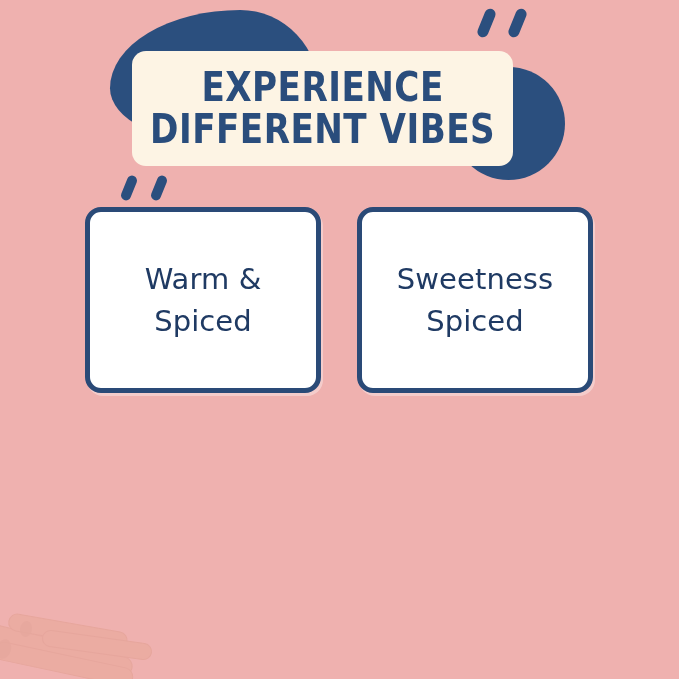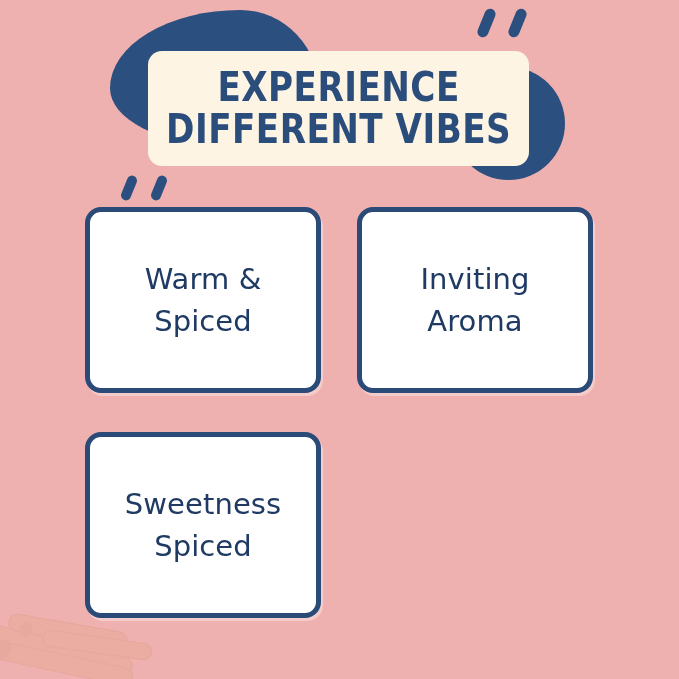--- a/index.html
+++ b/index.html
@@ -49,21 +49,21 @@
     top: 67px;
     width: 113px;
     height: 113px;
     background: #2b4f7e;
     border-radius: 50%;
   }
 
   
   .banner {
     position: absolute;
-    left: 148px;
+    left: 132px;
     top: 51px;
     width: 381px;
     height: 115px;
     background: #fdf4e4;
     border-radius: 14px;
     display: flex;
     align-items: center;
     justify-content: center;
   }
   .banner-title {
@@ -144,24 +144,20 @@
 
   <div class="fleck fleck-bl-1"></div>
   <div class="fleck fleck-bl-2"></div>
 
   <div class="grid">
     <div class="card">
       <div class="card-label">Warm &amp;
 Spiced</div>
     </div>
     <div class="card">
-      <div class="card-label">Inviting
-Aroma</div>
-    </div>
-    <div class="card">
       <div class="card-label">Sweetness
 Spiced</div>
     </div>
   </div>
 
   <svg class="sticks" viewBox="0 0 210 100">
     <g fill="#e8a898" stroke="#e09e8e" stroke-width="1">
       <rect x="-6" y="56" width="150" height="20" rx="10" transform="rotate(14 70 66)"></rect>
       <rect x="18" y="38" width="120" height="17" rx="8.5" transform="rotate(10 78 46)"></rect>
       <rect x="52" y="52" width="110" height="16" rx="8" transform="rotate(8 107 60)"></rect>

